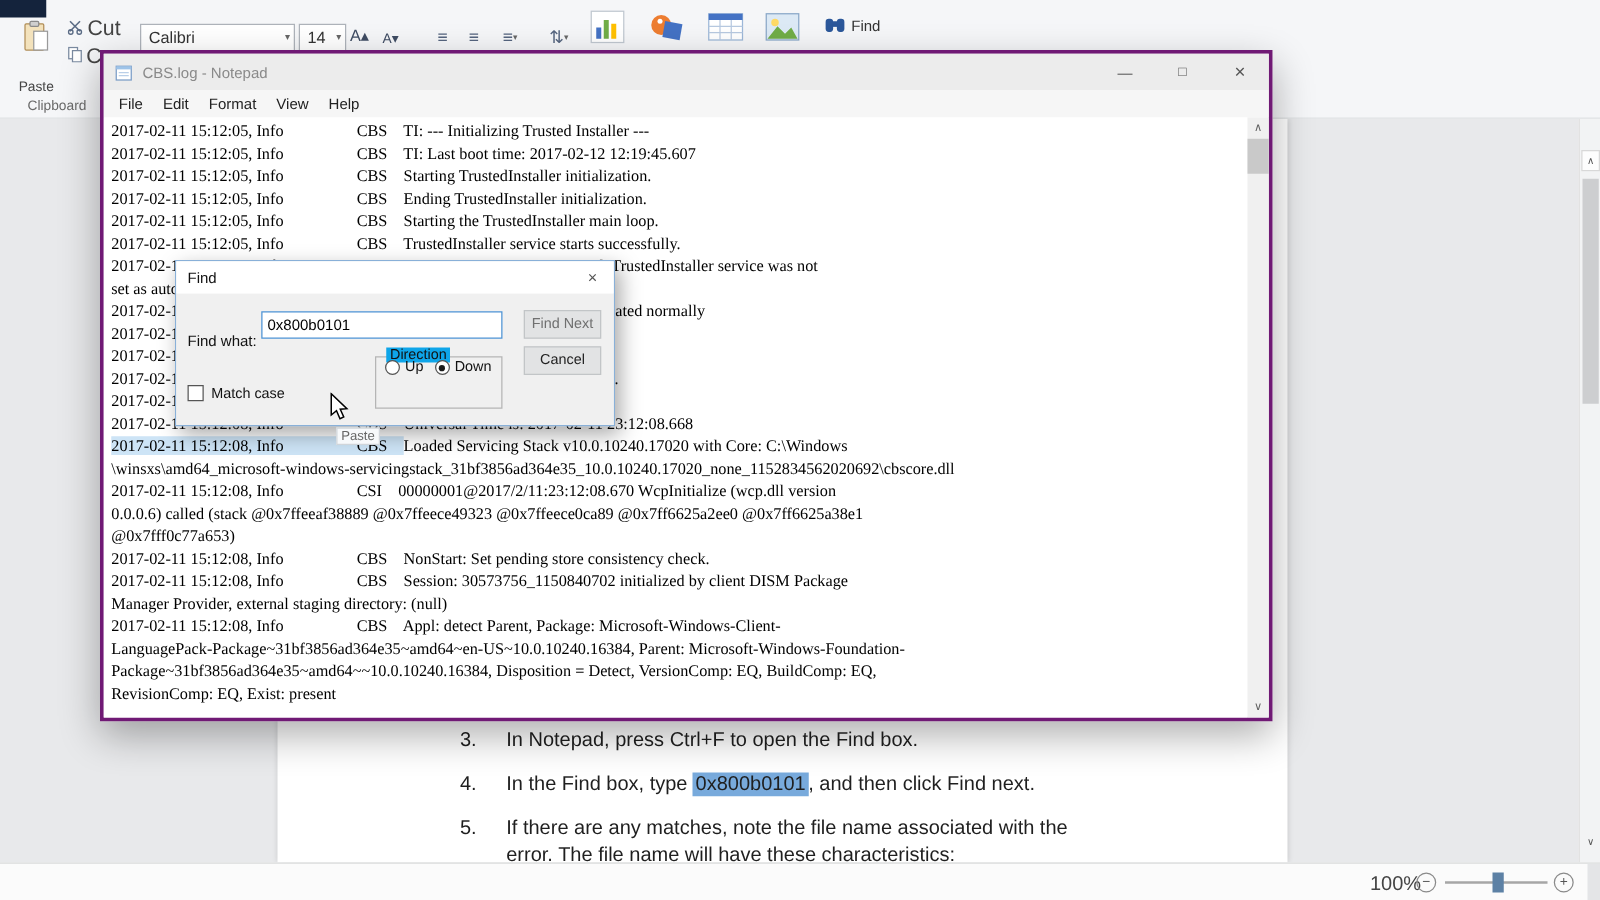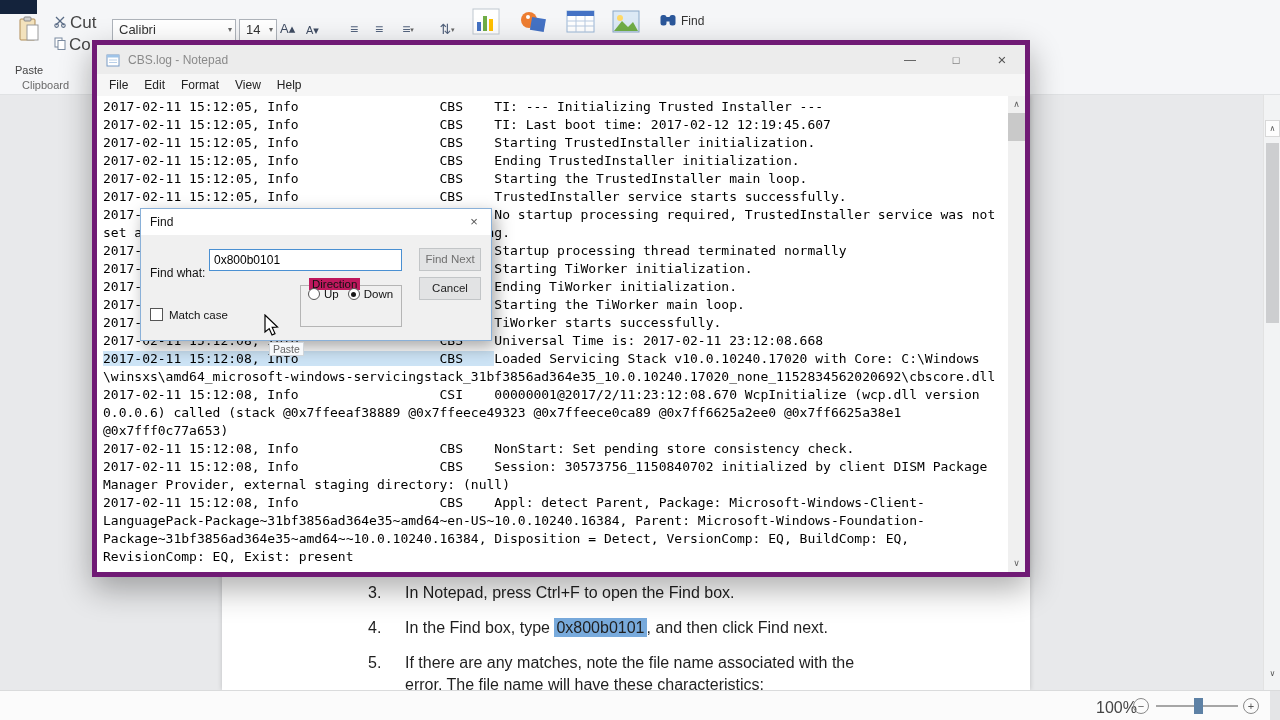--- a/index.html
+++ b/index.html
@@ -42,50 +42,50 @@
   
   .status-bar { position:absolute; left:0; top:690px; width:1280px; height:30px; background:#fbfbfb; border-top:1px solid #dadbdc; z-index:15; }
   .zoom-label { position:absolute; left:1096px; top:8px; font-size:16px; color:#444; }
   .zoom-circle { position:absolute; top:7px; width:16px; height:16px; border:1px solid #8a8a8a; border-radius:50%; font-size:11px; color:#555; text-align:center; line-height:14px; }
   .zoom-out-btn { left:1133px; } .zoom-in-btn { left:1243px; }
   .zoom-track { position:absolute; left:1156px; top:14px; width:82px; height:2px; background:#a6a6a6; }
   .zoom-thumb { position:absolute; left:1194px; top:7px; width:9px; height:16px; background:#5d81a5; }
   .statusbar-corner { position:absolute; right:0; top:0; width:10px; height:30px; background:#e4e5e7; }
 
   
-  .notepad { position:absolute; left:92px; top:40px; width:938px; height:537px; background:#fff; border:5px solid #701a75; box-shadow:0 12px 30px rgba(0,0,0,0.32); z-index:10; }
+  .notepad { position:absolute; left:80px; top:40px; width:938px; height:537px; background:#fff; border:3px solid #701a75; box-shadow:0 12px 30px rgba(0,0,0,0.32); z-index:10; }
   .np-titlebar { position:absolute; left:0; top:0; right:0; height:29px; background:#ececec; display:flex; align-items:center; }
   .np-title { margin-left:8px; font-size:12px; color:#8a8a8a; }
   .np-icon { margin-left:9px; display:flex; }
   .np-controls { position:absolute; right:0; top:0; height:29px; display:flex; }
   .np-ctrl { width:46px; height:29px; display:flex; align-items:center; justify-content:center; color:#555; }
   .np-ctrl.min { font-size:12px; } .np-ctrl.max { font-size:11px; } .np-ctrl.close { font-size:15px; }
   .np-menubar { position:absolute; left:0; top:29px; right:0; height:22px; background:#f6f6f6; display:flex; align-items:center; padding-left:4px; font-size:12px; color:#222; }
   .np-menu-item { padding:3px 8px; }
   .np-content { position:absolute; left:0; top:51px; right:17px; bottom:0; background:#fff; overflow:hidden; font-family:"DejaVu Sans Mono", monospace; font-size:13px; line-height:18px; color:#000; padding:2px 0 0 6px; }
-  .log-line { white-space:pre; height:18px; }
+  .log-line { white-space:pre; height:18px;font-family:Liberation Serif, serif; }
   .log-sel { background:#cde4f6; }
   .np-vscroll { position:absolute; right:0; top:51px; width:17px; bottom:0; background:#f0f0f0; }
   .np-sb-up, .np-sb-down { position:absolute; left:0; width:17px; height:17px; font-size:9px; color:#606060; text-align:center; line-height:17px; }
   .np-sb-up { top:0; } .np-sb-down { bottom:0; }
   .np-sb-thumb { position:absolute; left:0; top:17px; width:17px; height:28px; background:#c9c9c9; }
 
   
   .find-dialog { position:absolute; left:140px; top:208px; width:352px; height:133px; background:#f0f0f0; border:1px solid #89b0d8; box-shadow:4px 6px 16px rgba(0,0,0,0.35); z-index:20; }
   .fd-titlebar { position:absolute; left:0; top:0; right:0; height:26px; background:#ffffff; display:flex; align-items:center; }
   .fd-title { margin-left:9px; font-size:12px; color:#111; }
   .fd-close { position:absolute; right:0; top:0; width:34px; height:26px; text-align:center; line-height:26px; font-size:13px; color:#555; }
   .fd-body { position:absolute; left:0; top:26px; right:0; bottom:0; background:#f0f0f0; }
   .fd-label { position:absolute; left:9px; top:19px; font-size:12px; color:#111;margin-top:12px; }
   .fd-input { position:absolute; left:68px; top:14px; width:193px; height:22px; background:#fff; border:1px solid #4a90d2; font-size:12px; padding:0 4px; color:#000; font-family:"Liberation Sans", sans-serif; }
   .fd-btn { position:absolute; left:278px; width:62px; height:23px; background:#e2e3e4; border:1px solid #c2c5c7; font-size:11.5px; text-align:center; line-height:21px; }
   .fd-findnext { top:13px; color:#707070; }
   .fd-cancel { top:42px; color:#222; }
   .fd-group { position:absolute; left:159px; top:50px; width:102px; height:42px; border:1px solid #b5b5b5; }
-  .fd-group-label { position:absolute; left:8px; top:-8px; background:#be185d; padding:0 3px; font-size:11.5px; color:#111; }
+  .fd-group-label { position:absolute; left:8px; top:-8px; background:#0ea5e9; padding:0 3px; font-size:11.5px; color:#111; }
   .fd-radio-row { position:absolute; left:7px; top:2px; display:flex; align-items:center; gap:9px; }
   .fd-radio { display:flex; align-items:center; gap:4px; font-size:11.5px; color:#111; }
   .radio-circle { width:12px; height:12px; border:1px solid #555; border-radius:50%; background:#fff; position:relative; }
   .radio-circle.checked::after { content:""; position:absolute; left:2.5px; top:2.5px; width:5px; height:5px; border-radius:50%; background:#1a1a1a; }
   .fd-checkbox-row { position:absolute; left:9px; top:73px; display:flex; align-items:center; gap:6px; font-size:11.5px; color:#111; }
   .checkbox-box { width:13px; height:13px; border:1px solid #555; background:#fff; }
 
   
   .paste-tooltip { position:absolute; left:269px; top:342px; background:#f7f9fb; border:1px solid #d0d5da; color:#666; font-size:10.5px; padding:0 3px; z-index:30; }
   .mouse-cursor { position:absolute; left:263px; top:314px; z-index:31; }

